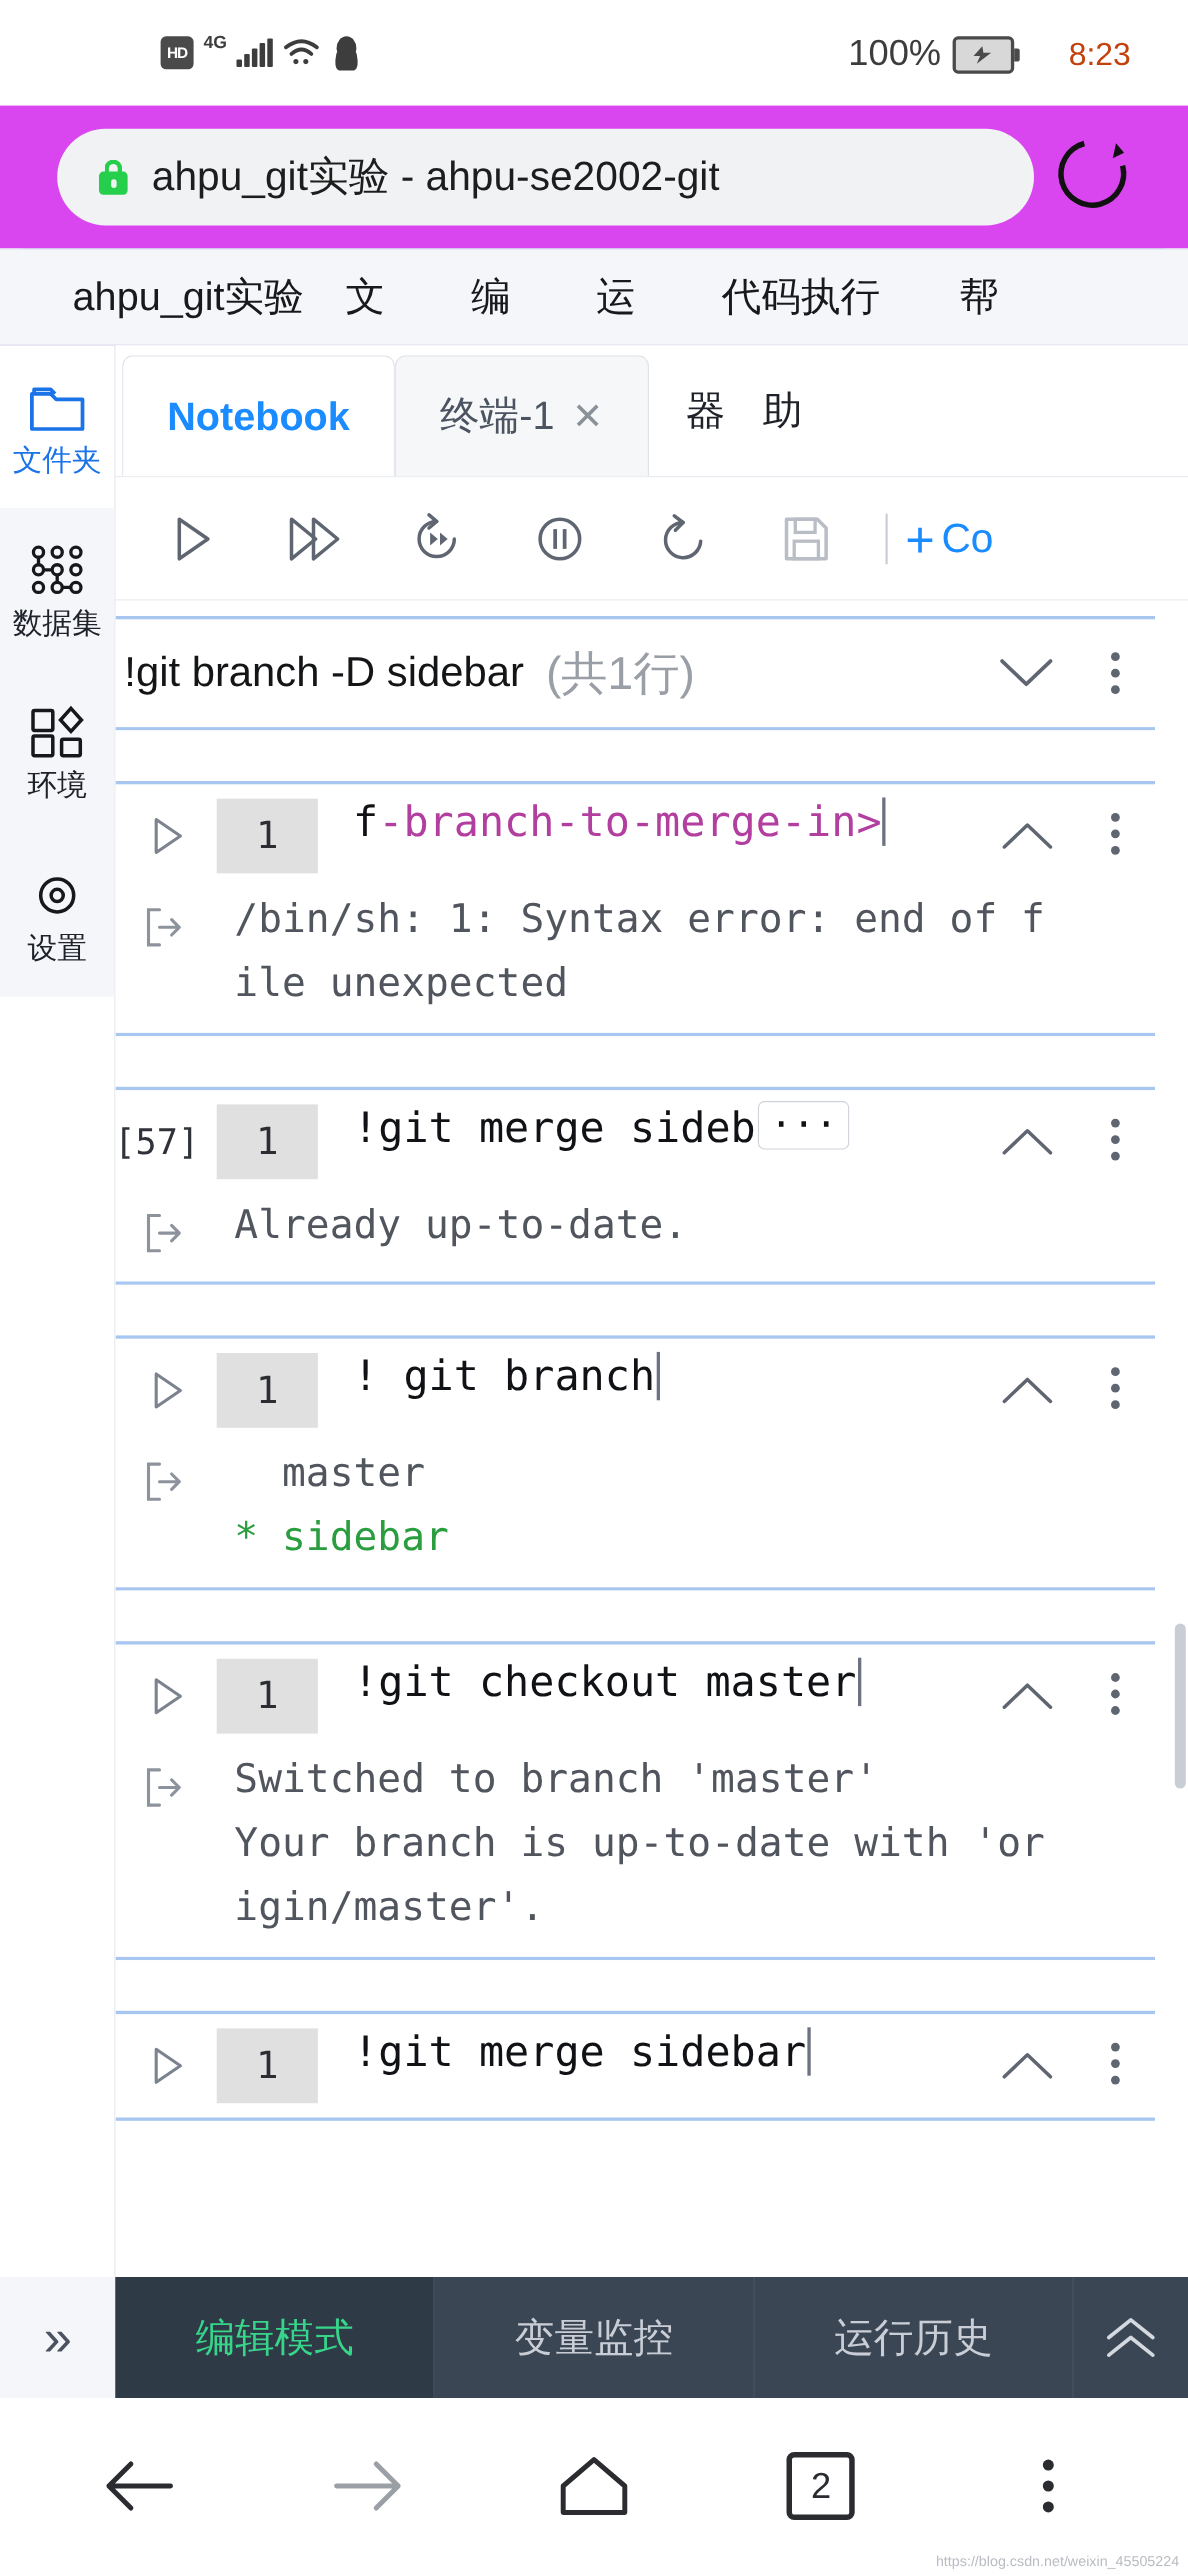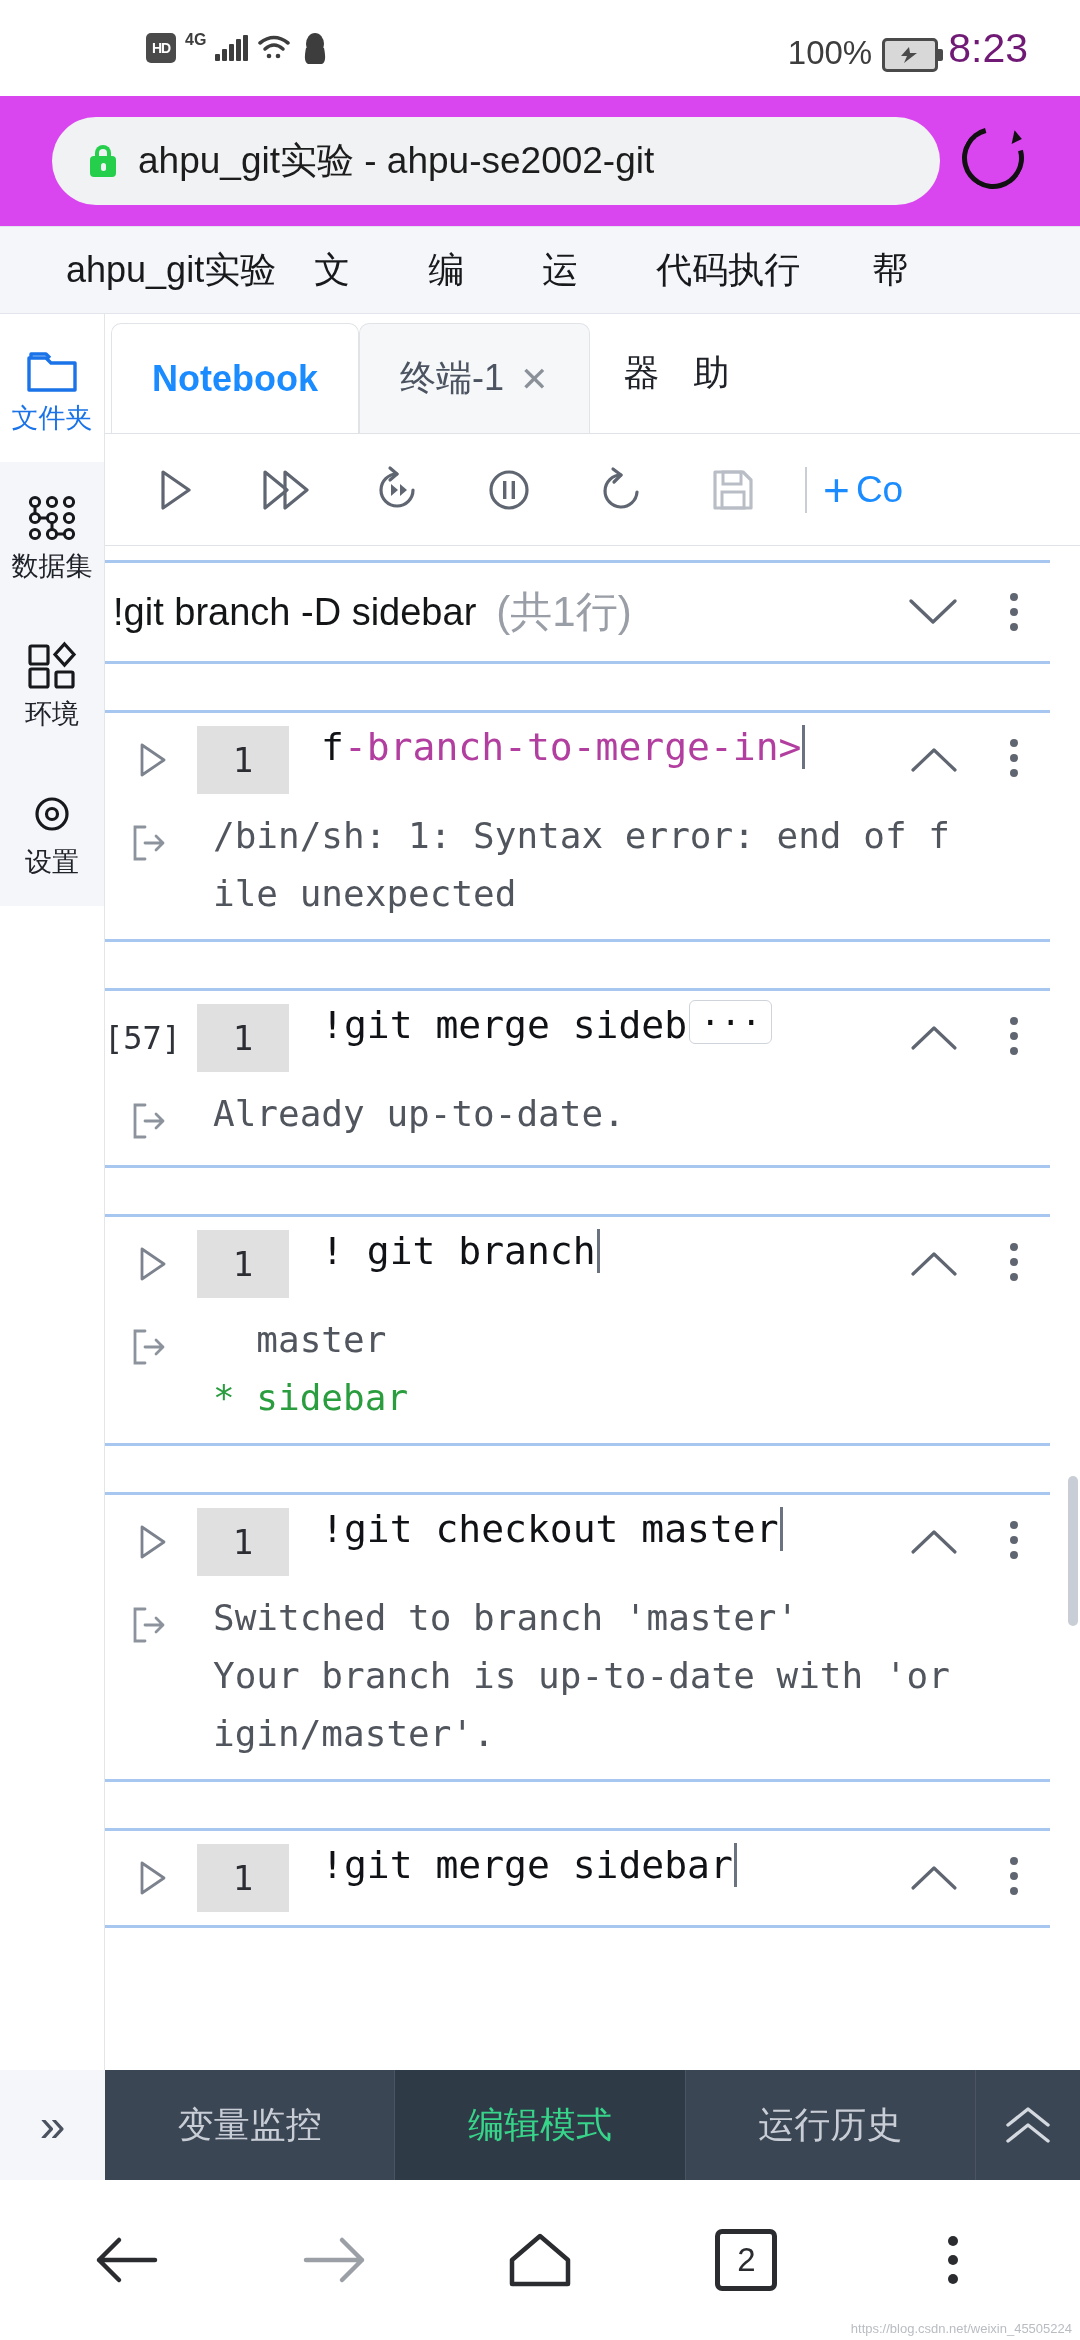--- a/index.html
+++ b/index.html
@@ -43,21 +43,21 @@
   .battery-pct{font-size:33px;color:#3d3d3d;letter-spacing:0px;}
   .battery{
     width:50px;height:28px;border:3px solid #4a4a4a;border-radius:5px;
     position:relative;display:flex;align-items:center;justify-content:center;
     background:#d8d8d8;
   }
   .battery:after{
     content:"";position:absolute;right:-8px;top:8px;width:5px;height:12px;
     background:#4a4a4a;border-radius:0 2px 2px 0;
   }
-  .clock{font-size:41px;color:#701a75;}
+  .clock{font-size:29px;color:#c2410c;margin-left:40px;}
 
   
   .urlbar-wrap{
     height:130px;flex:0 0 130px;
     display:flex;align-items:center;
     padding:0 50px 0 52px;gap:22px;
     background:#d946ef;box-sizing:border-box;
   }
   .urlbox{
     flex:1;height:88px;border-radius:44px;background:#f1f2f3;
@@ -657,22 +657,22 @@
 
           </div>
           <div class="nb-scroll"></div>
         </div>
 
       </div>
     </div>
 
     <div class="appbar">
       <div class="appbar-expand">»</div>
+      <div class="appbar-btn active">编辑模式</div>
       <div class="appbar-btn">变量监控</div>
-      <div class="appbar-btn active">编辑模式</div>
       <div class="appbar-btn">运行历史</div>
       <div class="appbar-up">
         <svg width="56" height="44" viewBox="0 0 56 44">
           <path d="M8 22 L28 6 L48 22" fill="none" stroke="#d4d9e0" stroke-width="3.4" stroke-linecap="round" stroke-linejoin="round"></path>
           <path d="M8 38 L28 22 L48 38" fill="none" stroke="#d4d9e0" stroke-width="3.4" stroke-linecap="round" stroke-linejoin="round"></path>
         </svg>
       </div>
     </div>
 
   </div>

